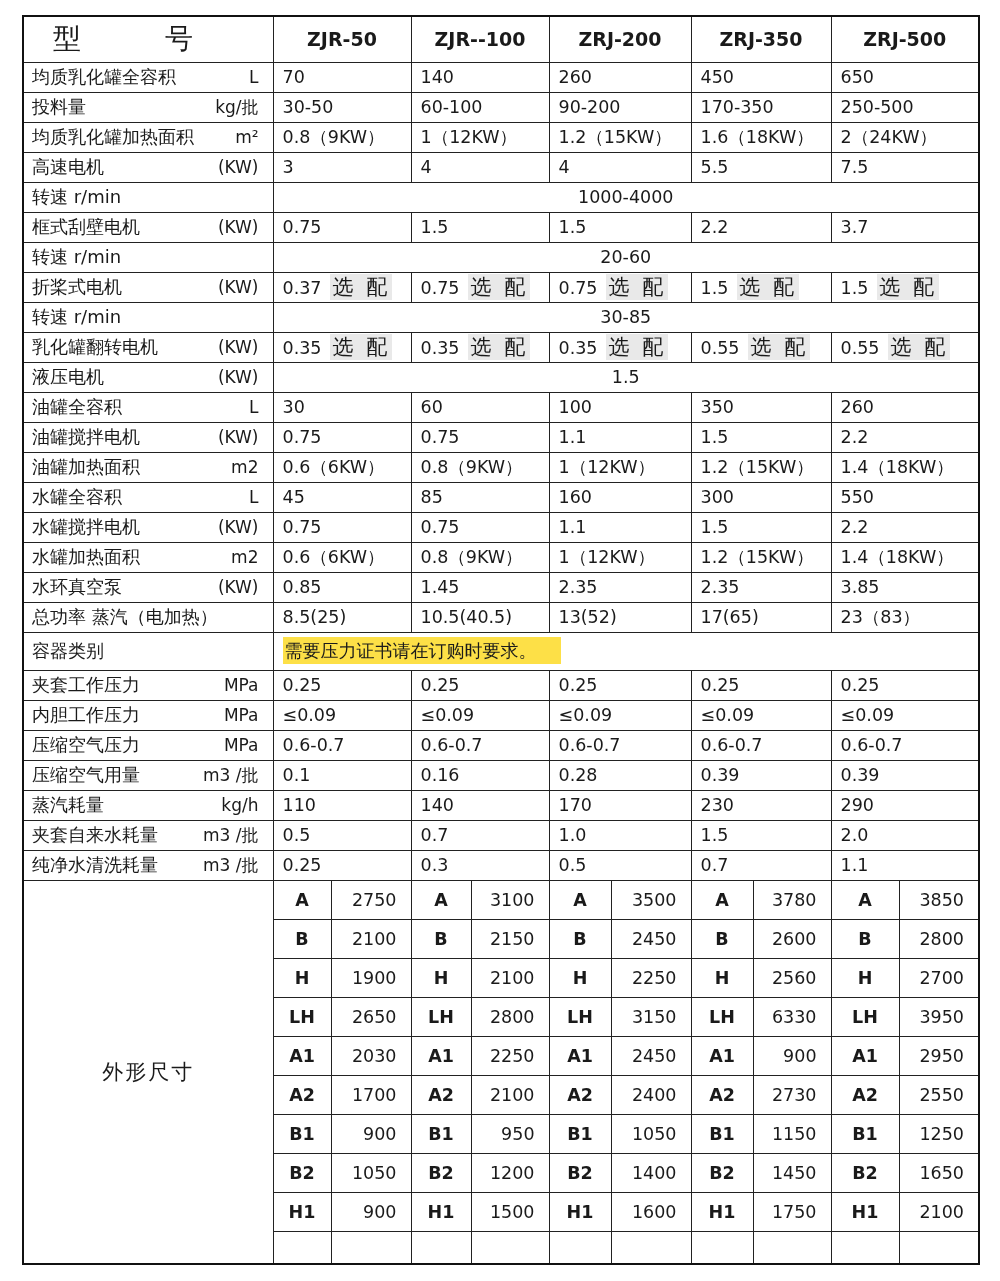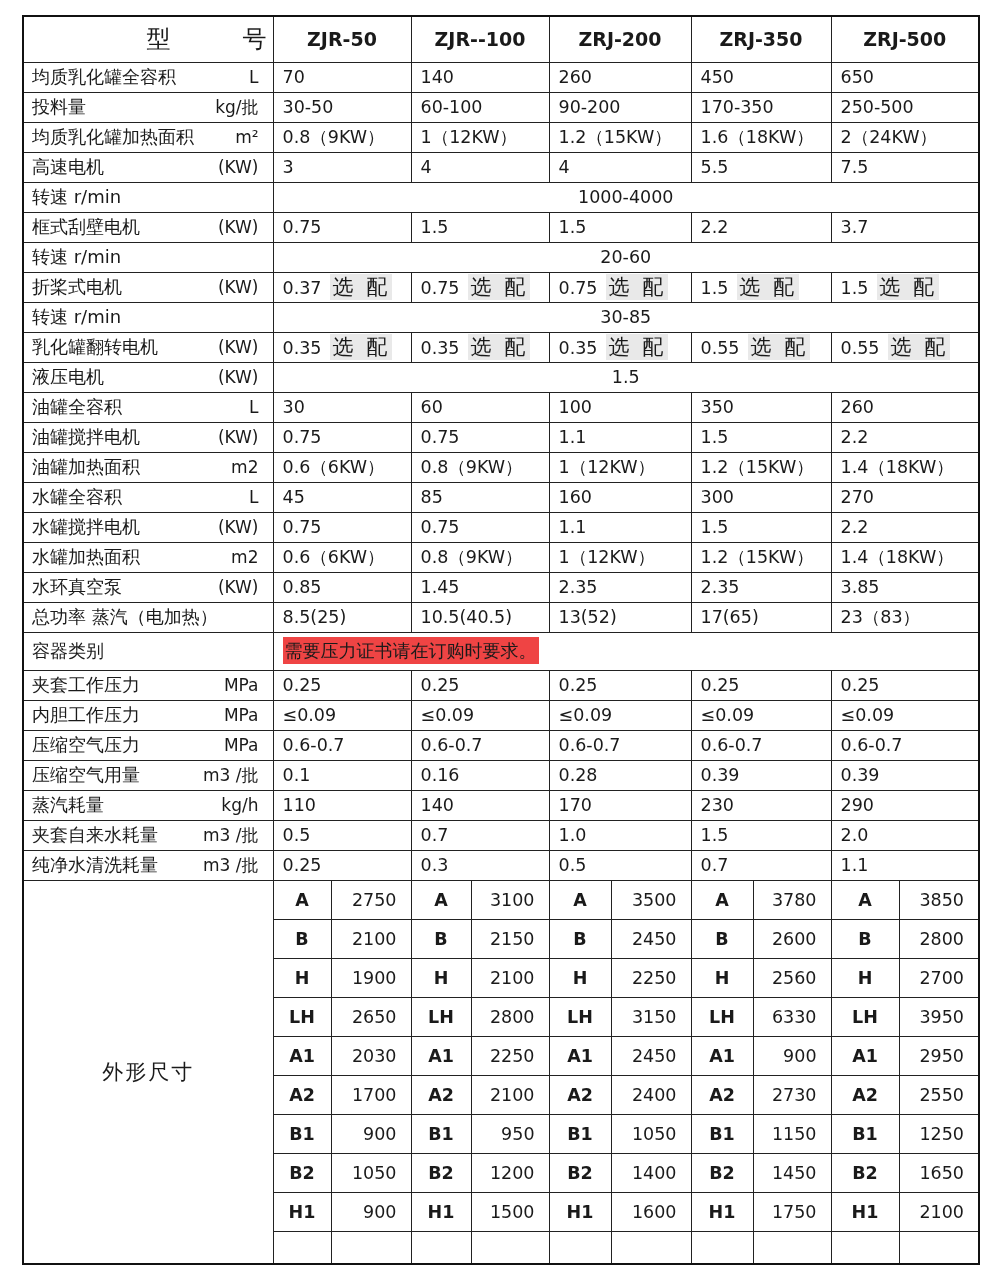--- a/index.html
+++ b/index.html
@@ -24,33 +24,33 @@
     overflow: hidden;
     white-space: nowrap;
     vertical-align: middle;
   }
   thead tr { height: 46px; }
   tbody[data-name="spec-rows"] tr { height: 30px; }
   tbody[data-name="spec-rows"] tr.tall { height: 38px; }
   tbody[data-name="dimension-rows"] tr { height: 39px; }
   tbody[data-name="dimension-rows"] tr.empty { height: 33px; }
 
-  .head-label { text-align: right; font-size: 24px; padding-left: 29px; }
+  .head-label { text-align: left; font-size: 28px; padding-left: 29px; }
   .model-cell { text-align: center; font-weight: bold; font-size: 19px; margin-left: 32px; }
 
   .label-cell { padding: 0 6px 0 8px; }
   .lbl { display: flex; justify-content: space-between; align-items: center; }
   .zh { font-size: 18px; }
   .unit { font-size: 17px; padding-right: 8px; }
 
   .val-cell { padding-left: 9px; font-size: 17.5px; }
   .span-cell { text-align: center; font-size: 17.5px; }
   .span-cell.left { text-align: left; padding-left: 9px; }
 
-  .hl { background: #ef4444; padding: 3px 2px 3px 2px; font-size: 18px; }
+  .hl { background: #fde047; padding: 3px 24px 3px 2px; font-size: 18px; }
   .opt { background: #e9e9e9; margin-left: 9px; padding: 1px 2px; letter-spacing: 3px; font-size: 21px; }
 
   .dim-label-cell { text-align: center; }
   .dim-label { font-size: 21px; letter-spacing: 2px; }
   .dim-key { text-align: center; font-weight: bold; font-size: 17.5px; }
   .dim-val { text-align: right; padding-right: 14px; font-size: 17.5px; }
 </style>
 </head>
 <body>
 
@@ -247,21 +247,21 @@
           <td class="label-cell" data-name="row-label-cell">
             <div class="lbl" data-name="row-label-wrap">
               <span class="zh" data-name="row-label">水罐全容积</span>
               <span class="unit" data-name="row-unit">L</span>
             </div>
           </td>
           <td class="val-cell" data-name="value-cell" colspan="2"><span data-name="cell-value">45</span></td>
           <td class="val-cell" data-name="value-cell" colspan="2"><span data-name="cell-value">85</span></td>
           <td class="val-cell" data-name="value-cell" colspan="2"><span data-name="cell-value">160</span></td>
           <td class="val-cell" data-name="value-cell" colspan="2"><span data-name="cell-value">300</span></td>
-          <td class="val-cell" data-name="value-cell" colspan="2"><span data-name="cell-value">270</span></td>
+          <td class="val-cell" data-name="value-cell" colspan="2"><span data-name="cell-value">550</span></td>
         </tr>
         <tr data-name="spec-row">
           <td class="label-cell" data-name="row-label-cell">
             <div class="lbl" data-name="row-label-wrap">
               <span class="zh" data-name="row-label">水罐搅拌电机</span>
               <span class="unit" data-name="row-unit">(KW)</span>
             </div>
           </td>
           <td class="val-cell" data-name="value-cell" colspan="2"><span data-name="cell-value">0.75</span></td>
           <td class="val-cell" data-name="value-cell" colspan="2"><span data-name="cell-value">0.75</span></td>

